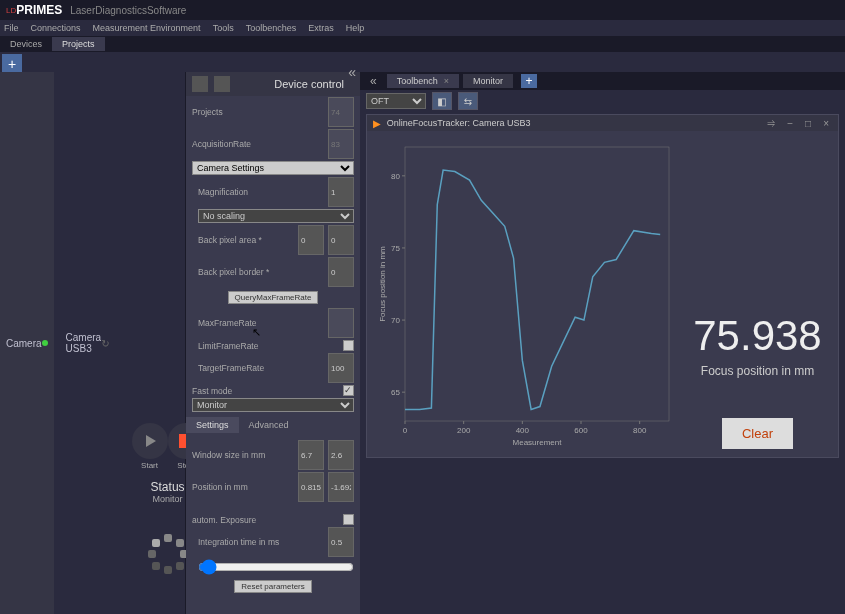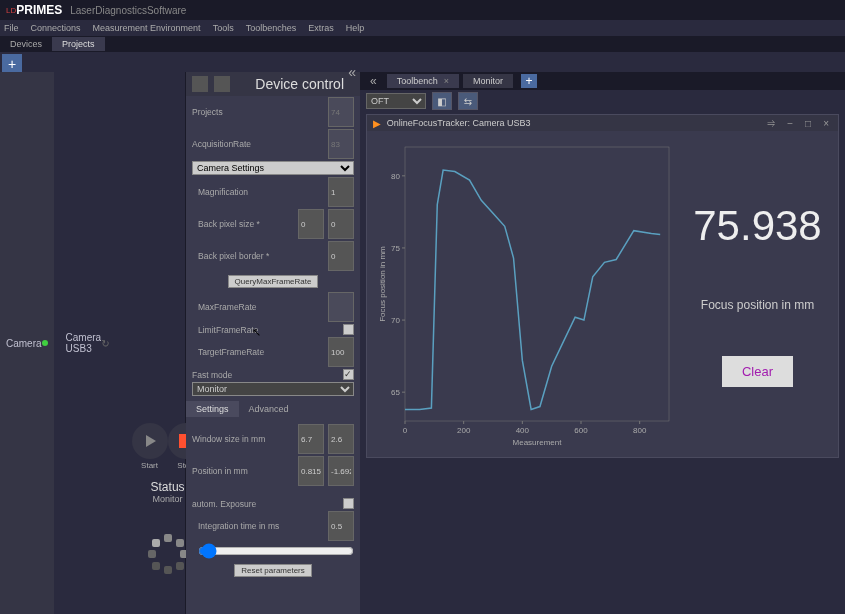--- a/index.html
+++ b/index.html
@@ -35,21 +35,21 @@
   .spinner div:nth-child(3){top:16px;left:32px;}
   .spinner div:nth-child(4){top:28px;left:28px;background:#555;}
   .spinner div:nth-child(5){top:32px;left:16px;background:#555;}
   .spinner div:nth-child(6){top:28px;left:4px;background:#555;}
   .spinner div:nth-child(7){top:16px;left:0;background:#666;}
   .spinner div:nth-child(8){top:5px;left:4px;background:#aaa;}
   .mid-panel { width: 174px; background: #3a3a4e; display: flex; flex-direction: column; font-size: 9px; color: #bbb; position: relative; }
   .collapse-arrows { position: absolute; top: -8px; right: 4px; font-size: 14px; color: #aaa; cursor: pointer; }
   .device-header { display: flex; align-items: center; padding: 4px 6px; gap: 6px; background: #353545; }
   .device-header .icon { width: 16px; height: 16px; background: #555; display: inline-block; }
-  .device-title { font-size: 14px; color: #ddd; margin-left: auto; margin-right: 10px; }
+  .device-title { font-size: 11px; color: #ddd; margin-left: auto; margin-right: 10px; }
   .row { display: flex; align-items: center; padding: 1px 6px; gap: 4px; }
   .row label { flex: 1; font-size: 8.5px; color: #aaa; }
   .row input[type=text] { width: 26px; height: 30px; background: #555; border: 1px solid #666; color: #ccc; font-size: 8px; padding: 0 2px; }
   .row input[disabled] { background: #4a4a5a; color: #777; }
   .row select { flex: 1; height: 14px; background: #ccc; border: 1px solid #888; font-size: 9px; }
   .row select.dark { background: #444; color: #ccc; }
   .row .chk { width: 11px; height: 11px; border: 1px solid #888; background: #ccc; }
   .row .chk.checked::after { content: "✓"; font-size: 9px; color: #333; display: block; line-height: 9px; }
   .smallbtn { background: #ccc; color: #333; border: 1px solid #888; font-size: 8px; padding: 1px 6px; cursor: pointer; }
   .tabs2 { display: flex; margin-top: 4px; }
@@ -66,24 +66,24 @@
   .right-toolbar select { height: 16px; width: 60px; background: #444; color: #ccc; border: 1px solid #666; font-size: 9px; }
   .right-toolbar .iconbtn { width: 20px; height: 18px; background: #4a5a7a; border: 1px solid #556; cursor: pointer; display: flex; align-items: center; justify-content: center; font-size: 10px; color: #ccc; }
   .chart-window { margin: 2px 6px; border: 1px solid #4a4a5e; background: #3a3a4e; }
   .chart-titlebar { display: flex; align-items: center; padding: 2px 6px; gap: 6px; background: #353545; }
   .chart-titlebar .flag { color: #ff9020; font-size: 10px; }
   .chart-titlebar .title { font-size: 9px; color: #ccc; flex: 1; }
   .chart-titlebar .winbtn { font-size: 10px; color: #999; cursor: pointer; padding: 0 3px; }
   .chart-body { display: flex; padding: 8px; gap: 10px; background: #3a3a4e; }
   .chart-area { width: 300px; height: 310px; position: relative; }
   .chart-svg { width: 100%; height: 100%; }
-  .readout { flex: 1; display: flex; flex-direction: column; align-items: center; justify-content: center; gap: 44px; }
+  .readout { flex: 1; display: flex; flex-direction: column; align-items: center; justify-content: flex-end; }
   .readout-val { font-size: 42px; color: #eee; font-weight: 300; }
   .readout-label { font-size: 12px; color: #ccc; margin-top: 4px; }
-  .clear-btn { background: #ddd; color: #a21caf; border: none; padding: 8px 20px; font-size: 13px; cursor: pointer; }
+  .clear-btn { margin-top: 40px; background: #ddd; color: #c2410c; border: none; padding: 8px 20px; font-size: 13px; cursor: pointer; }
   .axis-text { fill: #aaa; font-size: 8px; }
   .cursor { position: absolute; font-size: 11px; color: #000; }
 </style>
 </head>
 <body>
 
 <div class="titlebar">
   <span class="logo-red">LD</span>
   <span class="logo">PRIMES</span>
   <span class="titlebar-sub">LaserDiagnosticsSoftware</span>
@@ -165,21 +165,24 @@
         <input type="text" disabled="" value="83" style="">
       </div>
     <div class="row">
         <select><option>Camera Settings</option></select>
       </div>
     <div class="row" style="padding-left:12px">
         <label>Magnification</label>
         <input type="text" value="1" style="">
       </div>
     <div class="row" style="padding-left:12px">
-        <label>Back pixel size *</label>
+        <select class="dark"><option>No scaling</option></select>
+      </div>
+    <div class="row" style="padding-left:12px">
+        <label>Back pixel area *</label>
         <input type="text" value="0" style="">
         <input type="text" value="0" style="">
       </div>
     <div class="row" style="padding-left:12px">
         <label>Back pixel border *</label>
         <input type="text" value="0" style="">
       </div>
     <div class="row" style="justify-content:center;padding:3px 6px">
         <button class="smallbtn">QueryMaxFrameRate</button>
       </div>

